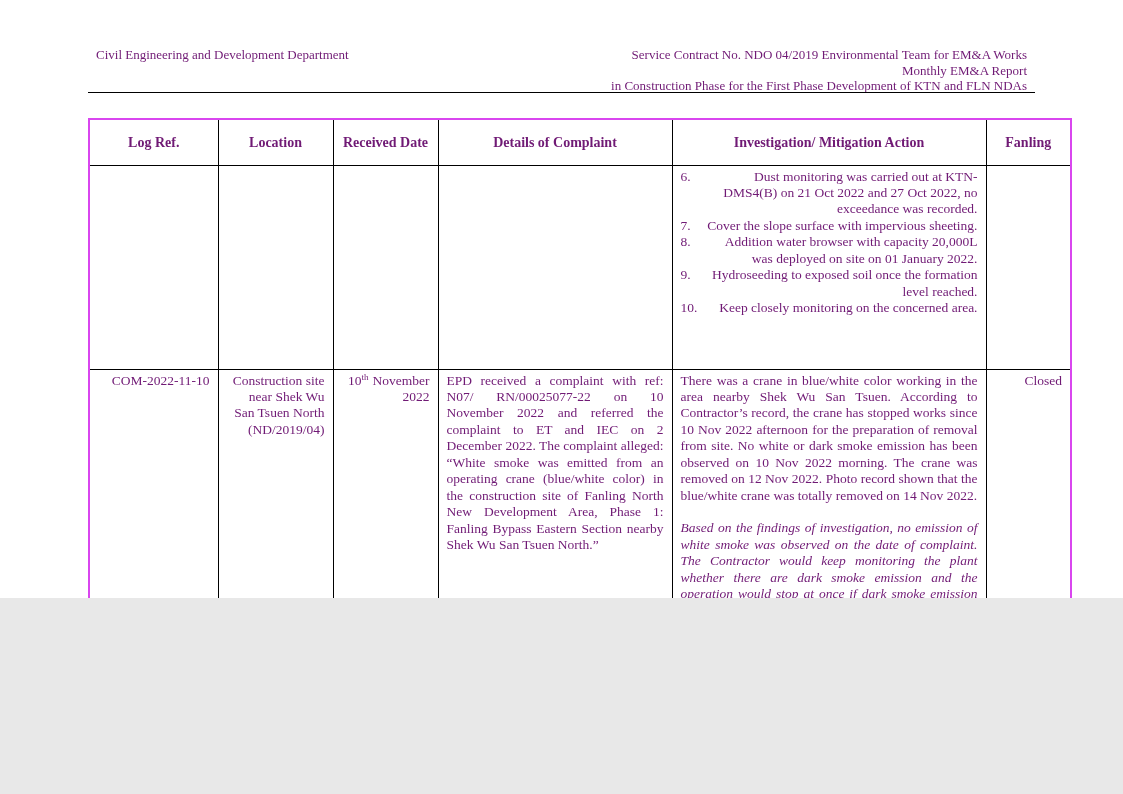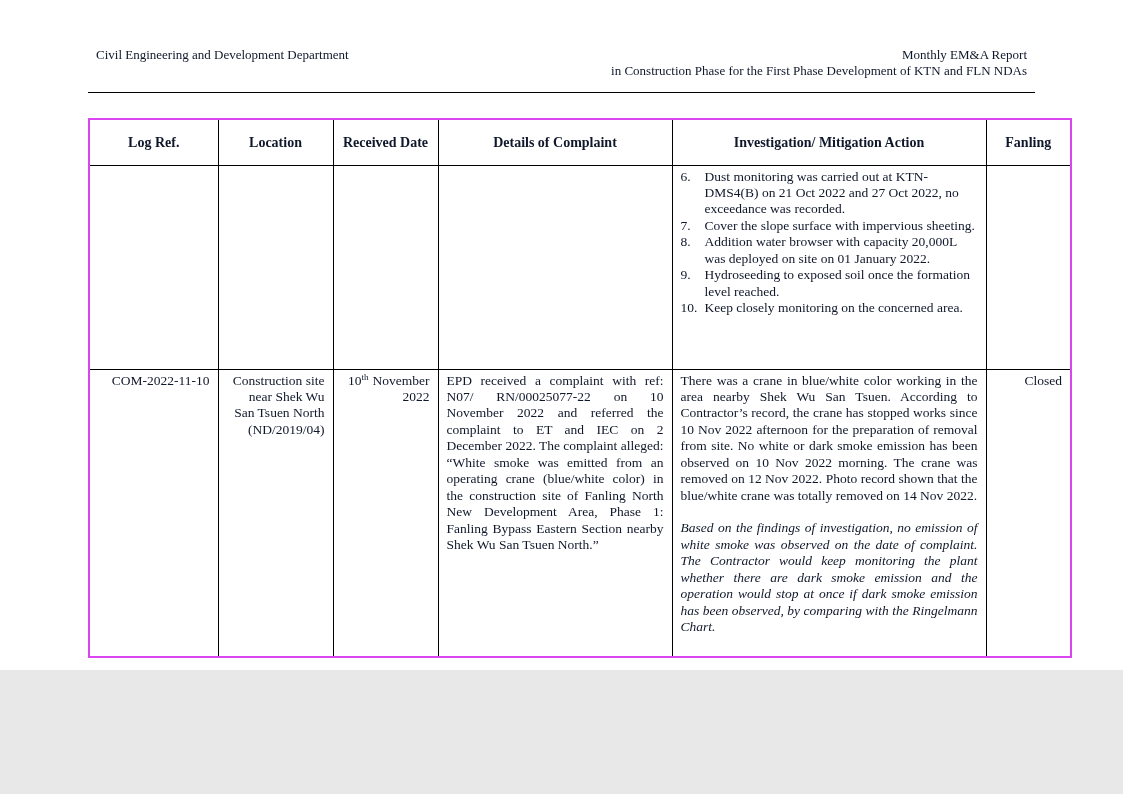--- a/index.html
+++ b/index.html
@@ -1,23 +1,23 @@
 <!DOCTYPE html>
 <html><head>
 <meta charset="utf-8">
 <style>
   * { margin: 0; padding: 0; box-sizing: border-box; }
   html, body { background: #e8e8e8; }
   .page {
     position: relative;
     width: 1123px;
-    height: 670px;
+    height: 598px;
     background: #ffffff;
     font-family: "Liberation Serif", "DejaVu Serif", serif;
-    color: #0f172a;
+    color: #701a75;
     overflow: hidden;
   }
   
   .hdr-left {
     position: absolute;
     left: 96px; top: 47px;
     font-size: 13px;
     white-space: nowrap;
   }
   .hdr-right {
@@ -57,21 +57,21 @@
   table.log td {
     vertical-align: top;
     padding: 3px 8px 4px 8px;
   }
   td.c-center { text-align: right; margin-left: 44px; }
   td.c-just .para { text-align: justify; }
   .para + .para { margin-top: 16px; font-style: italic; }
   
   .oli { display: flex; }
   .oli .num { flex: 0 0 24px; }
-  .oli .txt { flex: 1 1 auto; }
+  .oli .txt { flex: 1 1 auto; text-align: right; }
   sup.ord { font-size: 9px; vertical-align: super; line-height: 0; }
   .month { margin-left: 4px; }
   .loc-ref { display: block; }
   
   .ftr-left {
     position: absolute;
     left: 96px; top: 698px;
     font-size: 13px;
     white-space: nowrap;
   }
@@ -84,20 +84,21 @@
   }
 </style>
 </head>
 <body>
 
 <div class="page">
 
   <div class="hdr-left">Civil Engineering and Development Department</div>
 
   <div class="hdr-right">
+    <div>Service Contract No. NDO 04/2019 Environmental Team for EM&amp;A Works</div>
     <div>Monthly EM&amp;A Report</div>
     <div>in Construction Phase for the First Phase Development of KTN and FLN NDAs</div>
   </div>
 
   <div class="rule"></div>
 
   <div class="tbl-wrap">
     <table class="log">
       <colgroup>
         <col style="width:129px">

